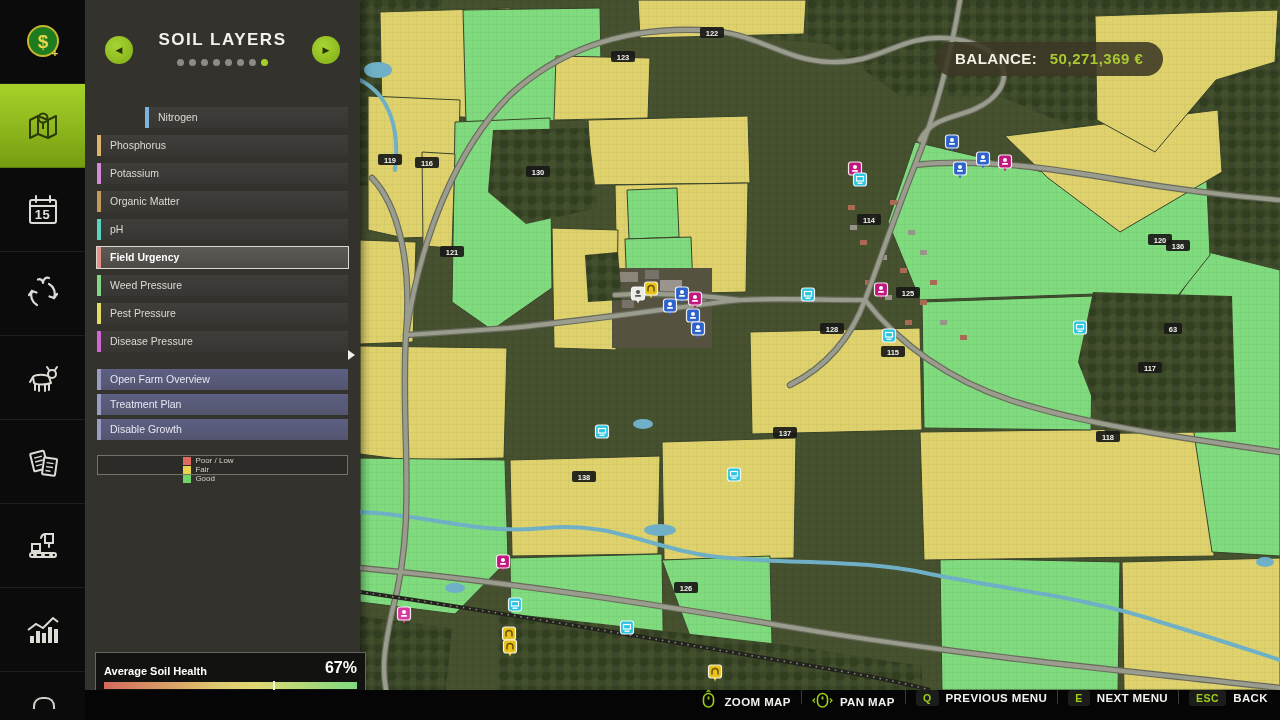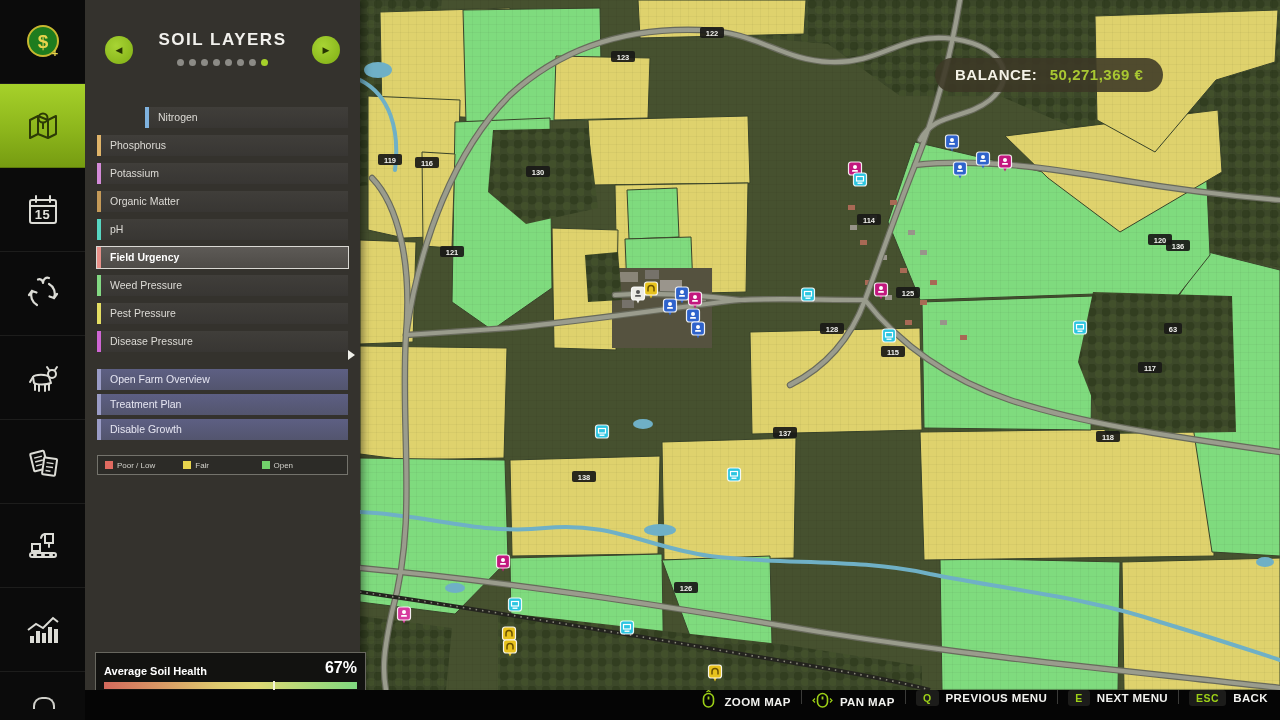--- a/index.html
+++ b/index.html
@@ -31,40 +31,40 @@
   .dot.active{background:#a6d12a;}
   #layer-list{margin:13px 12px 0 12px;}
   .layer{height:21px;line-height:21px;margin-bottom:7px;background:linear-gradient(180deg,#403e3a,#383633);
     border-left:4px solid #888;padding-left:9px;color:#dddbd6;font-size:10.5px;cursor:pointer;}
   .layer.selected{background:linear-gradient(180deg,#5d5a56,#4e4b47);outline:1px solid #d9d8d3;
     color:#ffffff;font-weight:bold;}
   #action-list{margin:17px 12px 0 12px;}
   .action{height:21px;line-height:21px;margin-bottom:4px;background:linear-gradient(180deg,#5d5f83,#53556e);
     border-left:4px solid #9a9cc6;padding-left:9px;color:#e6e6f2;font-size:10.5px;cursor:pointer;}
   #legend{margin:15px 12px 0 12px;height:18px;border:1px solid #74736c;background:#2c2b27;
-    display:flex;align-items:center;padding:0 7px;}
+    display:flex;align-items:center;padding:0 7px;flex-direction:column;}
   .legend-item{display:flex;align-items:center;gap:4px;width:33.3%;}
   .legend-sq{width:8px;height:8px;}
   .legend-label{font-size:8px;color:#d2d1cb;}
   #scroll-arrow{position:absolute;left:263px;top:350px;width:0;height:0;
     border-top:5px solid transparent;border-bottom:5px solid transparent;border-left:7px solid #f0f0ea;}
   #soil-box{position:absolute;left:10px;top:652px;width:253px;background:#121210;
     border:1px solid #68675f;padding:6px 8px 6px 8px;z-index:3;}
   #soil-title-row{display:flex;justify-content:space-between;align-items:flex-end;}
   #soil-title{color:#ffffff;font-size:11px;font-weight:bold;}
   #soil-value{color:#ffffff;font-size:16px;font-weight:bold;}
   #soil-bar{position:relative;height:7px;margin-top:5px;
     background:linear-gradient(90deg,#d4695c 0%,#ddc96e 45%,#e0d874 60%,#7fd97f 100%);}
   #soil-marker{position:absolute;top:-1px;width:2px;height:9px;background:#f4f4d8;}
   #soil-subtitle{margin-top:4px;color:#b3b1a6;font-size:8.5px;}
 
   
   #map{position:absolute;left:360px;top:0;width:920px;height:690px;overflow:hidden;z-index:1;}
   #mapsvg{display:block;}
-  #balance{position:absolute;left:575px;top:58px;height:34px;line-height:34px;border-radius:17px;
+  #balance{position:absolute;left:575px;top:42px;height:34px;line-height:34px;border-radius:17px;
     background:rgba(60,56,38,.88);padding:0 20px;white-space:nowrap;}
   #balance-label{color:#f4f2e6;font-size:15px;font-weight:bold;letter-spacing:.5px;}
   #balance-value{color:#a9c832;font-size:15px;font-weight:bold;margin-left:8px;letter-spacing:.5px;}
 
   
   #bottombar{position:absolute;left:0;top:690px;width:1280px;height:30px;background:#050505;
     display:flex;align-items:flex-start;justify-content:flex-end;padding-right:12px;box-sizing:border-box;z-index:3;}
   .bb-item{display:flex;align-items:center;gap:7px;margin-left:10px;cursor:pointer;}
   .bb-sep{width:1px;height:14px;background:#3a3a38;margin-left:10px;}
   .bb-label{color:#f2f2ef;font-size:11.5px;font-weight:bold;letter-spacing:.4px;}
@@ -211,21 +211,21 @@
         <span class="legend-item">
           <span class="legend-sq" style="background: rgb(224, 106, 96);"></span>
           <span class="legend-label">Poor / Low</span>
         </span>
         <span class="legend-item">
           <span class="legend-sq" style="background: rgb(232, 212, 77);"></span>
           <span class="legend-label">Fair</span>
         </span>
         <span class="legend-item">
           <span class="legend-sq" style="background: rgb(114, 211, 107);"></span>
-          <span class="legend-label">Open</span>
+          <span class="legend-label">Good</span>
         </span>
       </div>
     <div id="scroll-arrow"></div>
     <div id="soil-box">
       <div id="soil-title-row">
         <span id="soil-title">Average Soil Health</span>
         <span id="soil-value">67%</span>
       </div>
       <div id="soil-bar">
         <span id="soil-marker" style="left: calc(67% - 1px);"></span>

